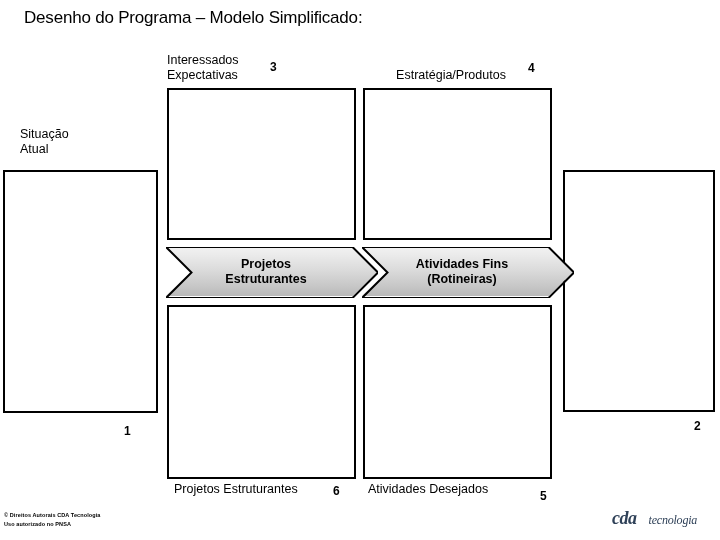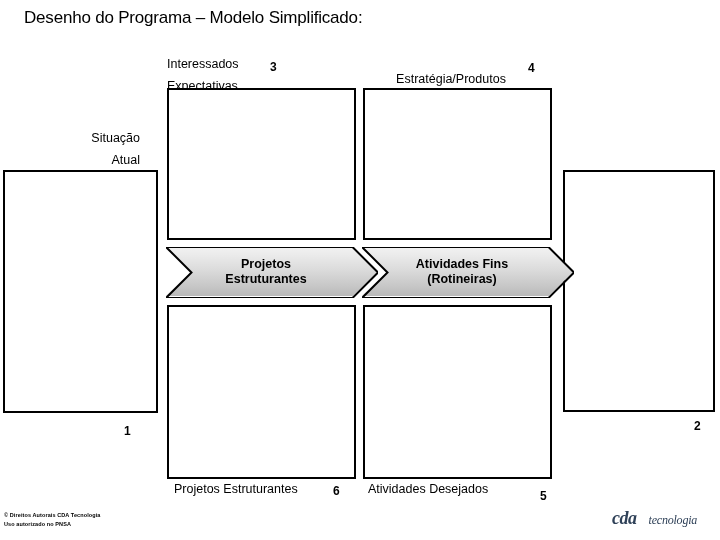--- a/index.html
+++ b/index.html
@@ -52,28 +52,28 @@
   #box-resultados       { left: 563px; top: 170px; width: 152px; height: 242px; }
   #box-interessados     { left: 167px; top: 88px;  width: 189px; height: 152px; }
   #box-estrategia       { left: 363px; top: 88px;  width: 189px; height: 152px; }
   #box-projetos-lower   { left: 167px; top: 305px; width: 189px; height: 174px; }
   #box-atividades-lower { left: 363px; top: 305px; width: 189px; height: 174px; }
 
   
   .lbl {
     position: absolute;
     font-size: 12.5px;
-    line-height: 22px;
+    line-height: 15px;
     color: #000000;
     white-space: pre-line;
   }
 
   #label-situacao-atual {
     left: 20px; top: 127px; width: 120px;
-    text-align: right;
+    text-align: left;
   }
   #label-resultados {
     left: 600px; top: 127px; width: 120px;
     text-align: center;
   }
   #label-interessados {
     left: 167px; top: 53px; width: 130px;
     text-align: left;
   }
   #label-estrategia {

